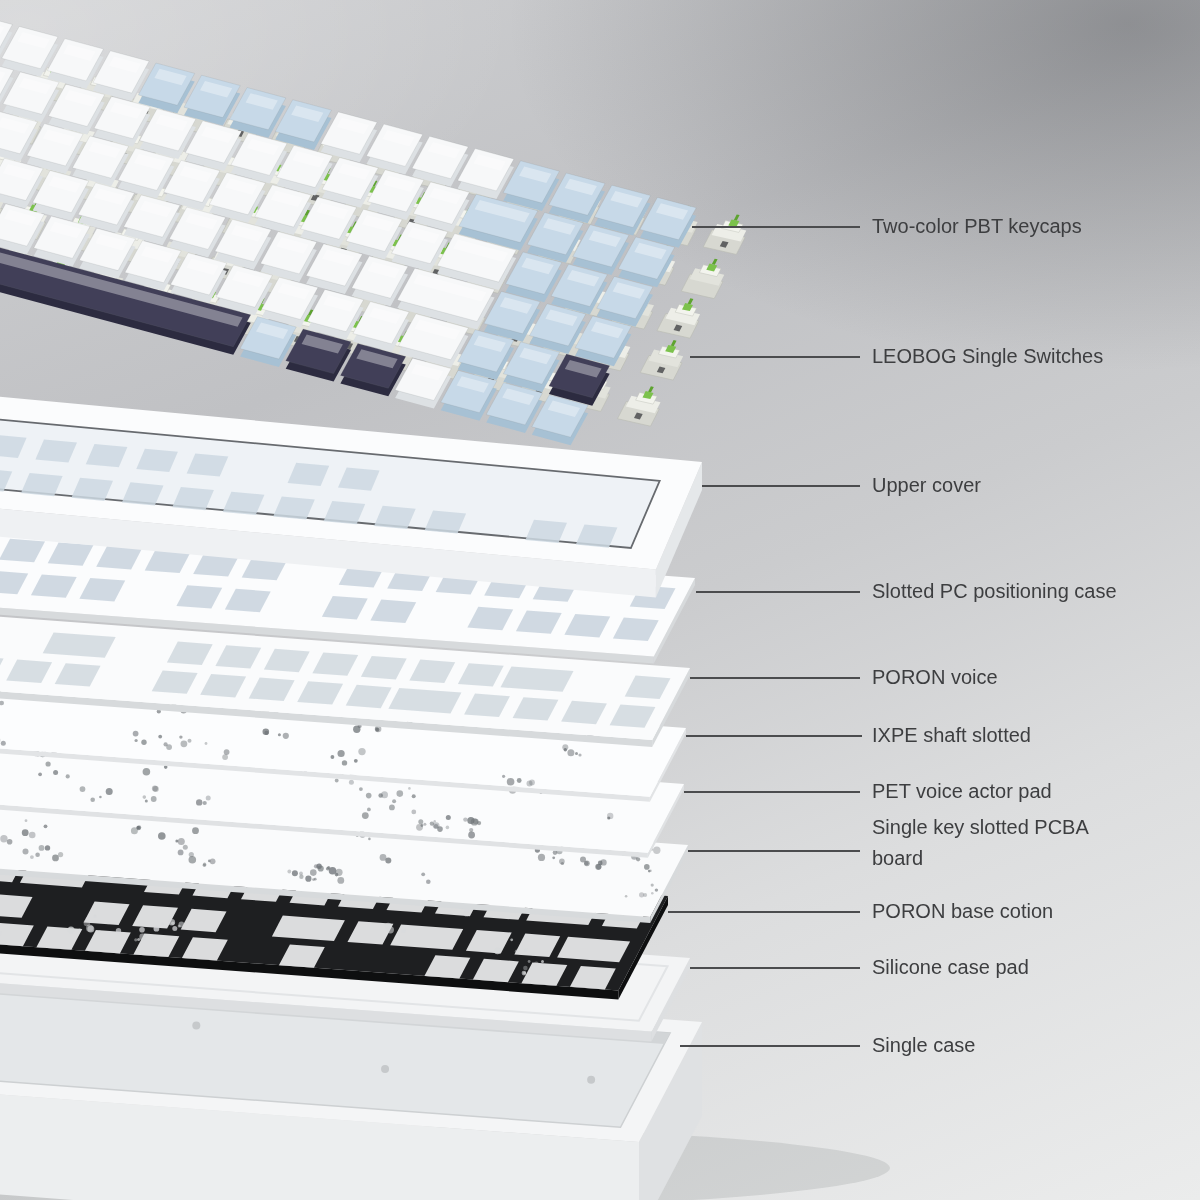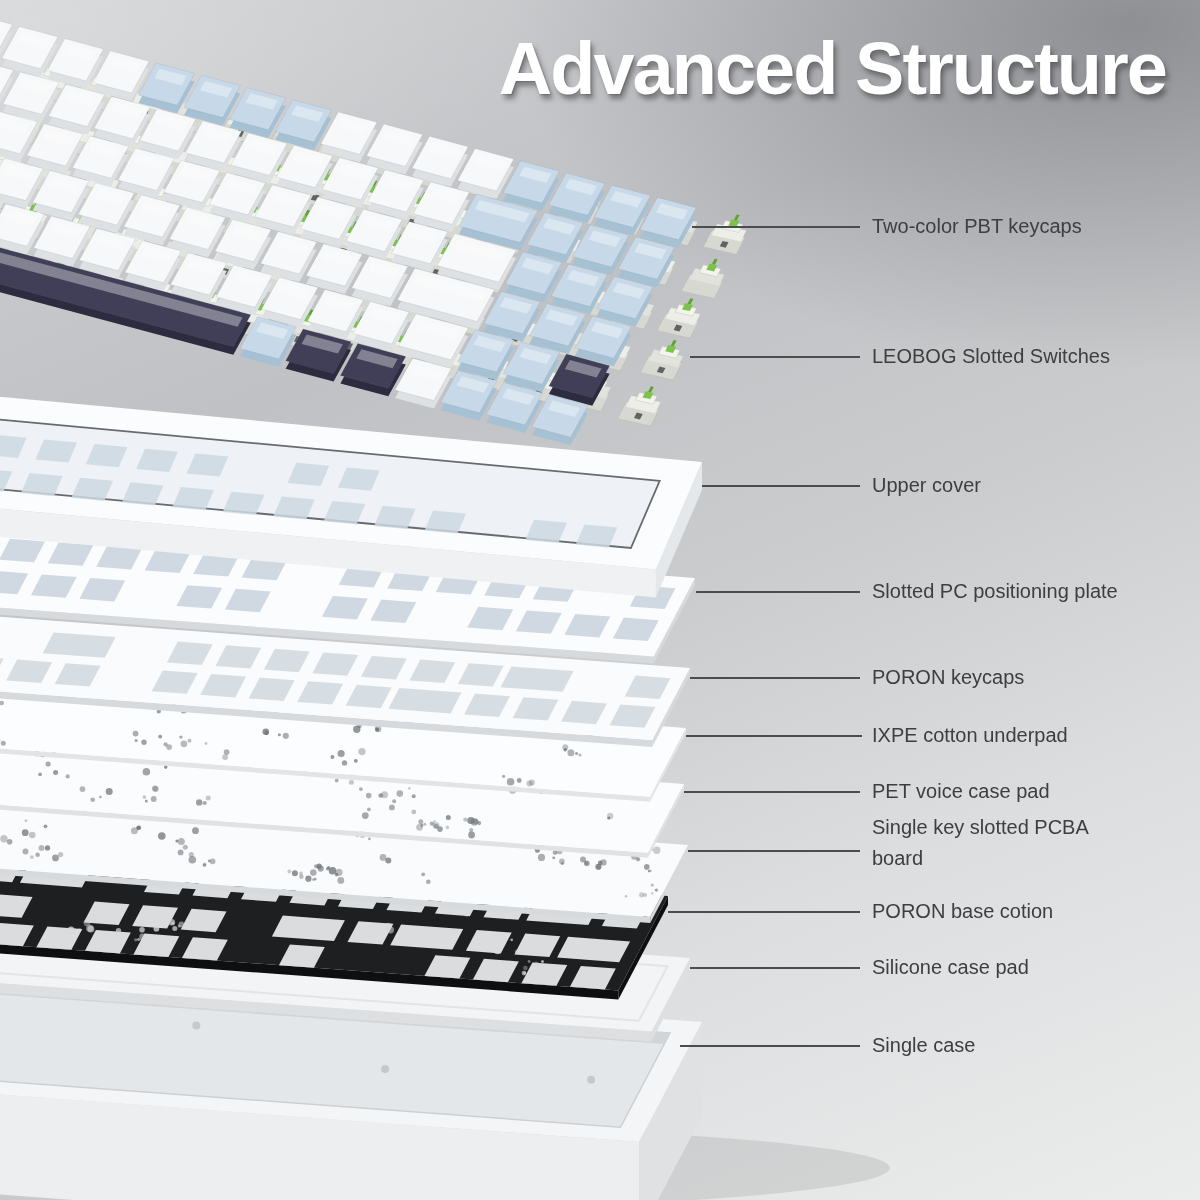--- a/index.html
+++ b/index.html
@@ -1705,49 +1705,48 @@
         <polygon fill="rgba(255,255,255,0.35)" points="-76.5,231.9 -112.8,222.2 -117.8,231.4 -81.6,241.2"></polygon>
         <polygon fill="#a7c1d4" points="-123.1,222.6 -171.0,209.8 -188.5,241.7 -140.6,254.5"></polygon>
         <polygon fill="#c7d9e8" stroke="rgba(120,125,130,0.25)" stroke-width="0.6" points="-123.1,214.6 -171.0,201.8 -188.5,233.7 -140.6,246.5"></polygon>
         <polygon fill="rgba(255,255,255,0.35)" points="-131.2,217.2 -167.5,207.5 -172.5,216.8 -136.3,226.5"></polygon>
         <polygon fill="#a7c1d4" points="-177.8,207.9 -225.7,195.1 -243.2,227.0 -195.3,239.9"></polygon>
         <polygon fill="#c7d9e8" stroke="rgba(120,125,130,0.25)" stroke-width="0.6" points="-177.8,199.9 -225.7,187.1 -243.2,219.0 -195.3,231.9"></polygon>
         <polygon fill="rgba(255,255,255,0.35)" points="-185.9,202.6 -222.2,192.9 -227.2,202.1 -191.0,211.8"></polygon>
       </g>
     </svg>
 
-  <h1 class="title">Advanced Structure</h1>
 
   <div>
     <div class="leader" style="left:692px;top:226px;width:168px"></div>
     <div class="callout-label" style="top:211px">Two-color PBT keycaps</div>
   </div>
   <div>
     <div class="leader" style="left:690px;top:356px;width:170px"></div>
-    <div class="callout-label wrap" style="top:341px">LEOBOG Slotted Switches</div>
+    <div class="callout-label wrap" style="top:341px">LEOBOG Single Switches</div>
   </div>
   <div>
     <div class="leader" style="left:702px;top:485px;width:158px"></div>
     <div class="callout-label" style="top:470px">Upper cover</div>
   </div>
   <div>
     <div class="leader" style="left:696px;top:591px;width:164px"></div>
-    <div class="callout-label wrap" style="top:576px">Slotted PC positioning plate</div>
+    <div class="callout-label wrap" style="top:576px">Slotted PC positioning case</div>
   </div>
   <div>
     <div class="leader" style="left:690px;top:677px;width:170px"></div>
-    <div class="callout-label" style="top:662px">PORON keycaps</div>
+    <div class="callout-label" style="top:662px">PORON voice</div>
   </div>
   <div>
     <div class="leader" style="left:686px;top:735px;width:176px"></div>
-    <div class="callout-label" style="top:720px">IXPE cotton underpad</div>
+    <div class="callout-label" style="top:720px">IXPE shaft slotted</div>
   </div>
   <div>
     <div class="leader" style="left:684px;top:791px;width:176px"></div>
-    <div class="callout-label" style="top:776px">PET voice case pad</div>
+    <div class="callout-label" style="top:776px">PET voice actor pad</div>
   </div>
   <div>
     <div class="leader" style="left:688px;top:850px;width:172px"></div>
     <div class="callout-label wrap" style="top:812px">Single key slotted PCBA board</div>
   </div>
   <div>
     <div class="leader" style="left:668px;top:911px;width:192px"></div>
     <div class="callout-label" style="top:896px">PORON base cotion</div>
   </div>
   <div>

